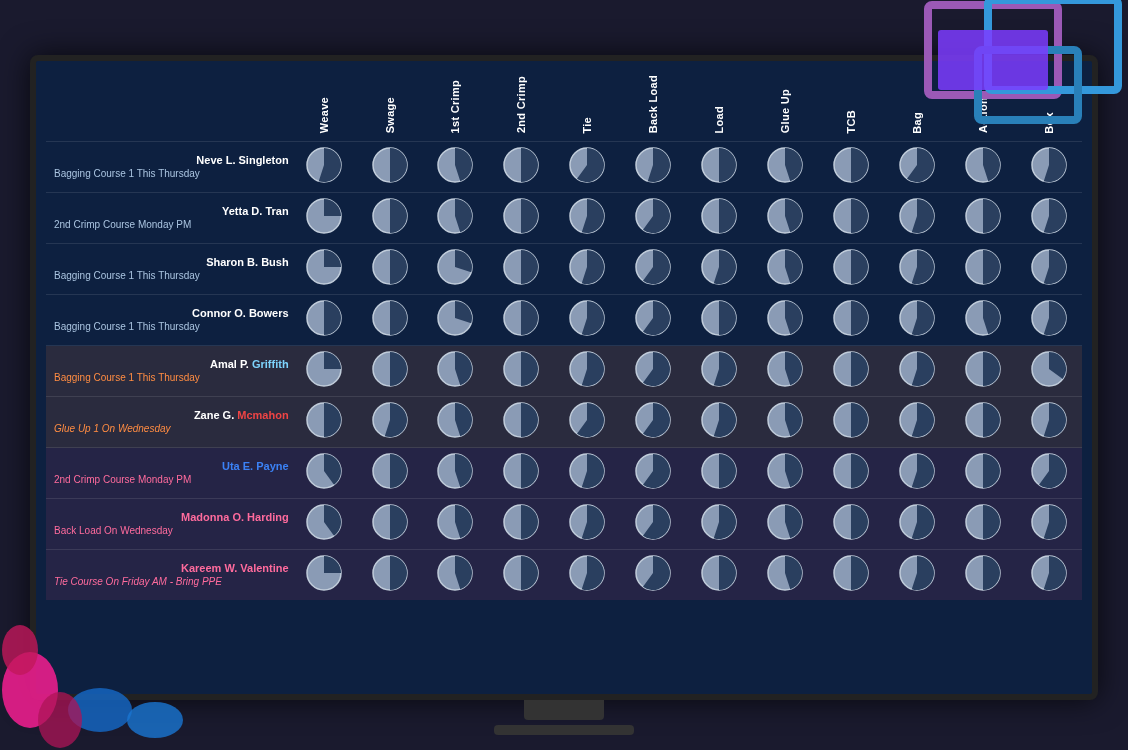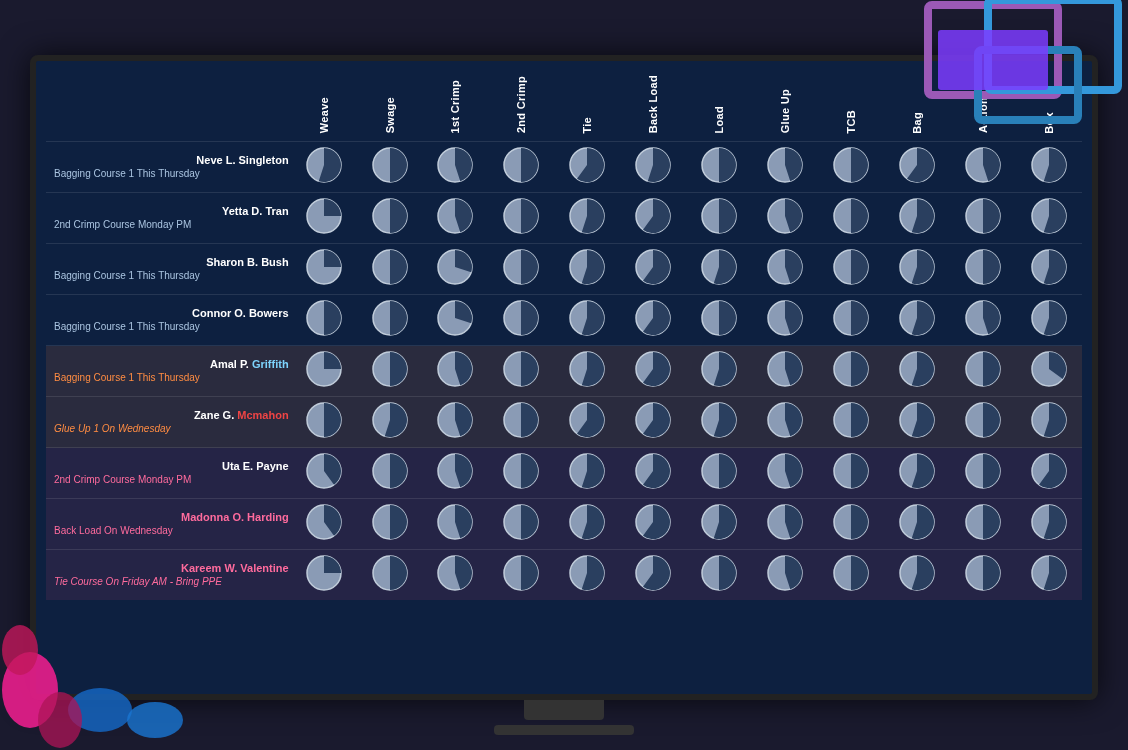--- a/index.html
+++ b/index.html
@@ -523,21 +523,21 @@
                   <circle cx="19" cy="19" r="17" fill="#8a9bb5" stroke="#c0ccda" stroke-width="1.5"></circle>
                   <path d="M 19 19 L 19 2 A 17 17 0 0 1 19.000000000000004 36 Z" fill="#2a3f5f"></path>
                 </svg></div></td>
             <td><div class="pie-cell"><svg width="38" height="38" viewBox="0 0 38 38">
                   <circle cx="19" cy="19" r="17" fill="#8a9bb5" stroke="#c0ccda" stroke-width="1.5"></circle>
                   <path d="M 19 19 L 19 2 A 17 17 0 1 1 13.746711095625889 35.16796077701761 Z" fill="#2a3f5f"></path>
                 </svg></div></td>
           </tr>
           <tr class="data-row row-pink">
             <td class="name-cell">
-              <span class="person-name" style="color: #ffffff;">Uta E. Payne</span>
+              <span class="person-name" style="color: #3b82f6;">Uta E. Payne</span>
               <span class="person-course" style="color: rgb(255, 107, 157);">2nd Crimp Course Monday PM</span>
             </td>
             <td><div class="pie-cell"><svg width="38" height="38" viewBox="0 0 38 38">
                   <circle cx="19" cy="19" r="17" fill="#8a9bb5" stroke="#c0ccda" stroke-width="1.5"></circle>
                   <path d="M 19 19 L 19 2 A 17 17 0 0 1 28.992349288972044 32.7532889043741 Z" fill="#2a3f5f"></path>
                 </svg></div></td>
             <td><div class="pie-cell"><svg width="38" height="38" viewBox="0 0 38 38">
                   <circle cx="19" cy="19" r="17" fill="#8a9bb5" stroke="#c0ccda" stroke-width="1.5"></circle>
                   <path d="M 19 19 L 19 2 A 17 17 0 0 1 19.000000000000004 36 Z" fill="#2a3f5f"></path>
                 </svg></div></td>

